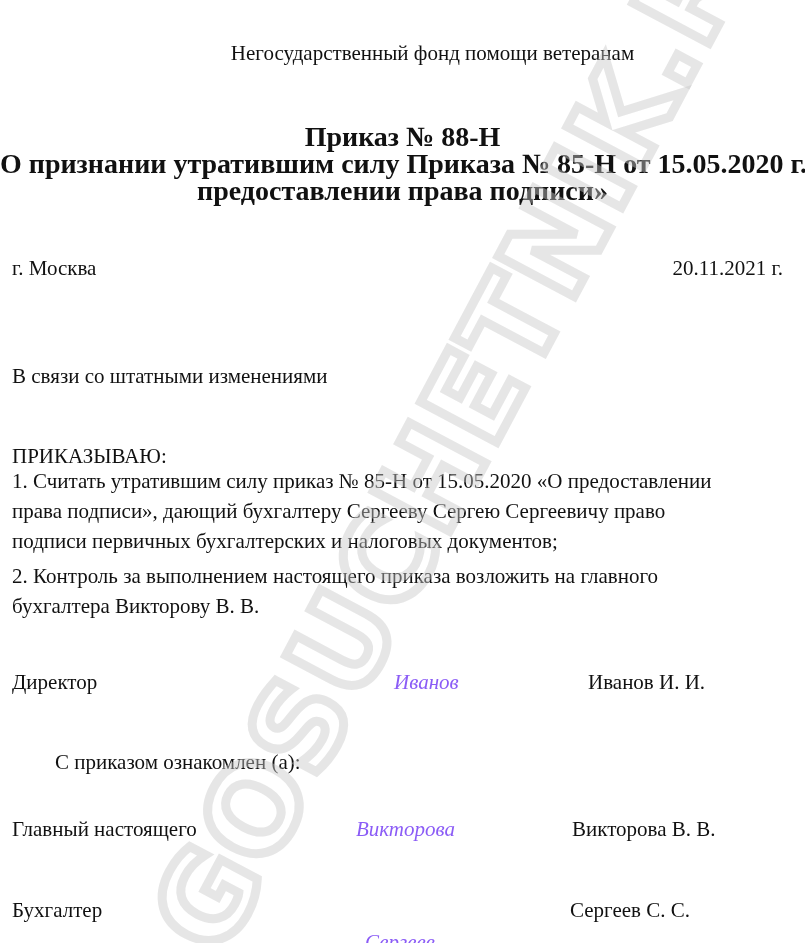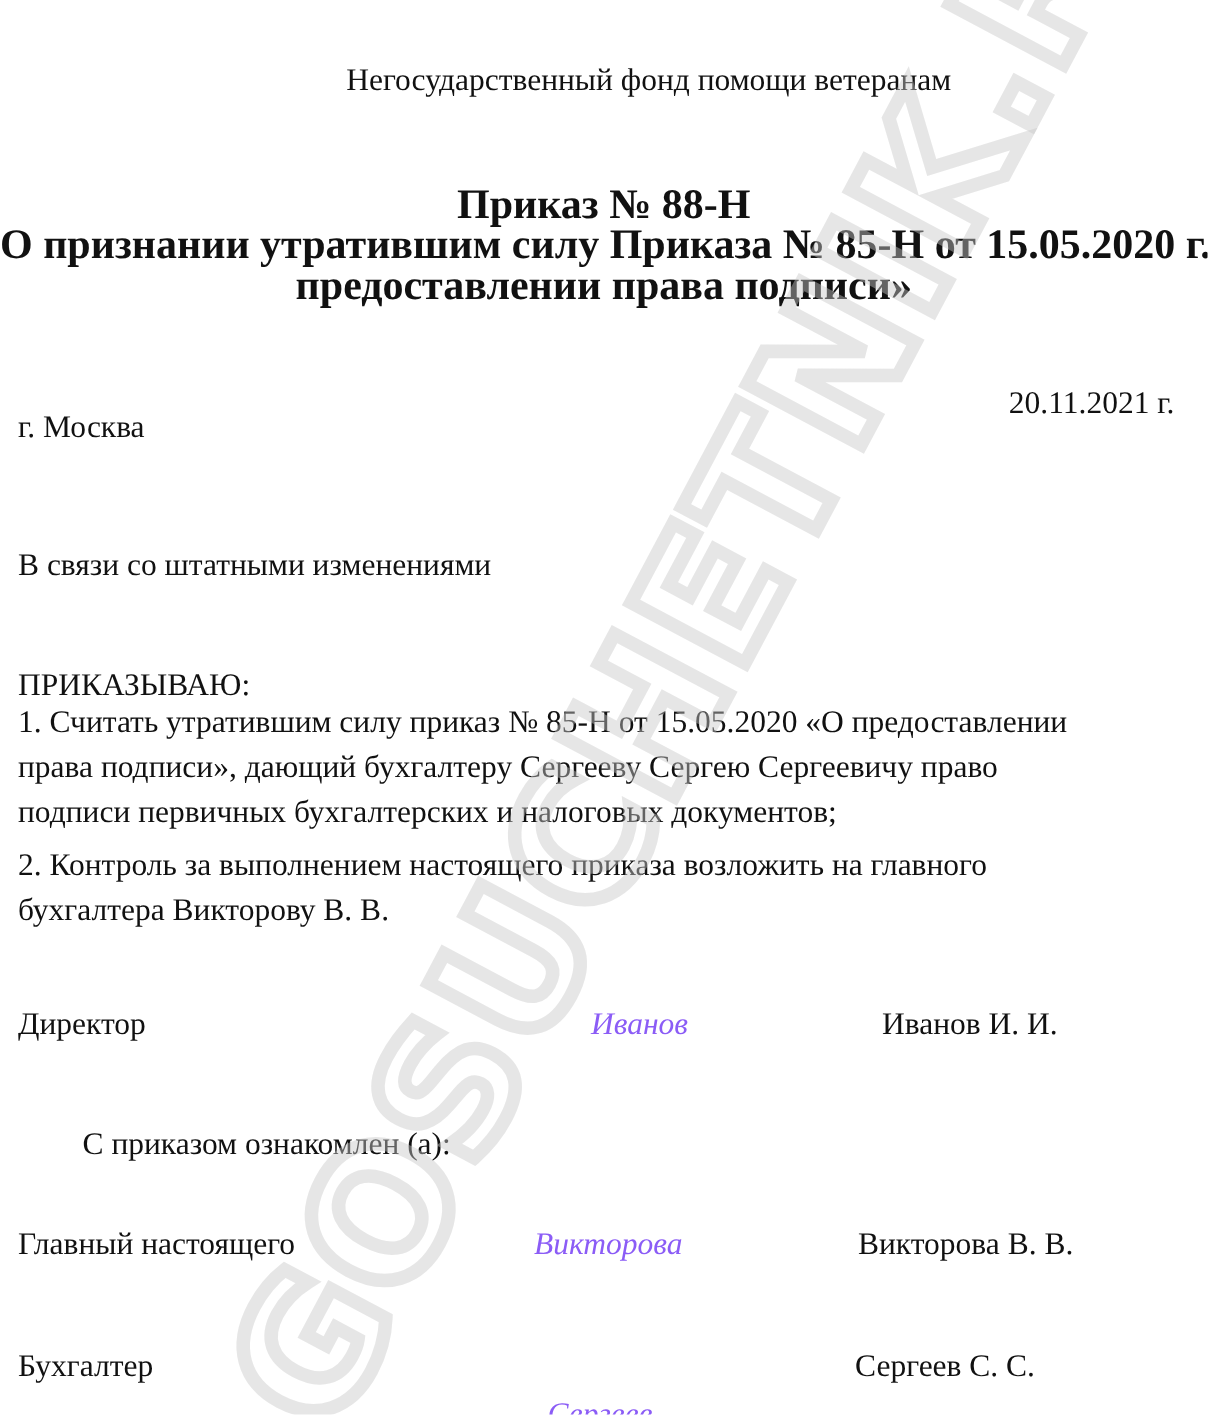--- a/index.html
+++ b/index.html
@@ -33,21 +33,21 @@
       position: absolute;
       top: 123px;
       left: 0;
       width: 805px;
       text-align: center;
       font-weight: bold;
       font-size: 28px;
       line-height: 27px;
     }
     .title-block div { white-space: nowrap; }
-    .city { left: 12px; top: 258px; margin-top: 16px; }
+    .city { left: 12px; top: 258px; }
     .date { right: 22px; top: 258px; margin-left: 39px; }
     .preamble { left: 12px; top: 366px; font-family: Liberation Serif, serif; }
     .order-word { left: 12px; top: 446px; }
     .para {
       position: absolute;
       left: 12px;
       width: 790px;
       line-height: 30px;
       font-size: 21px;
     }

